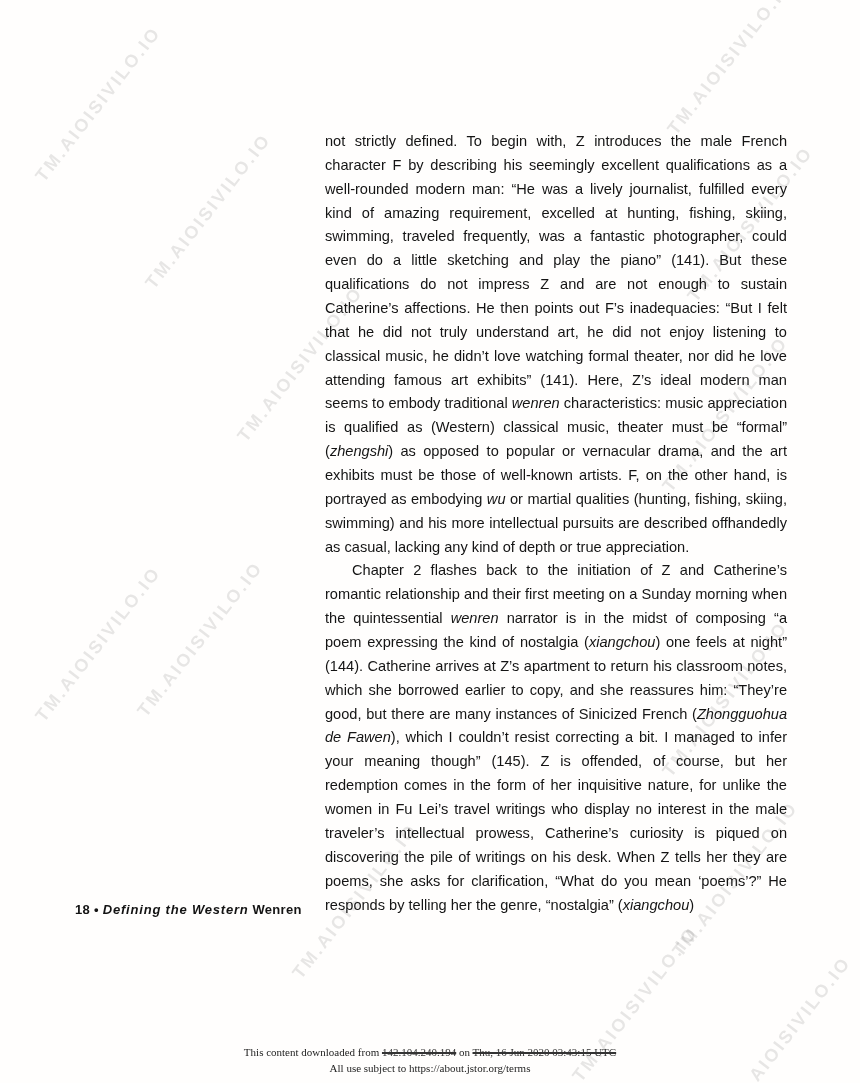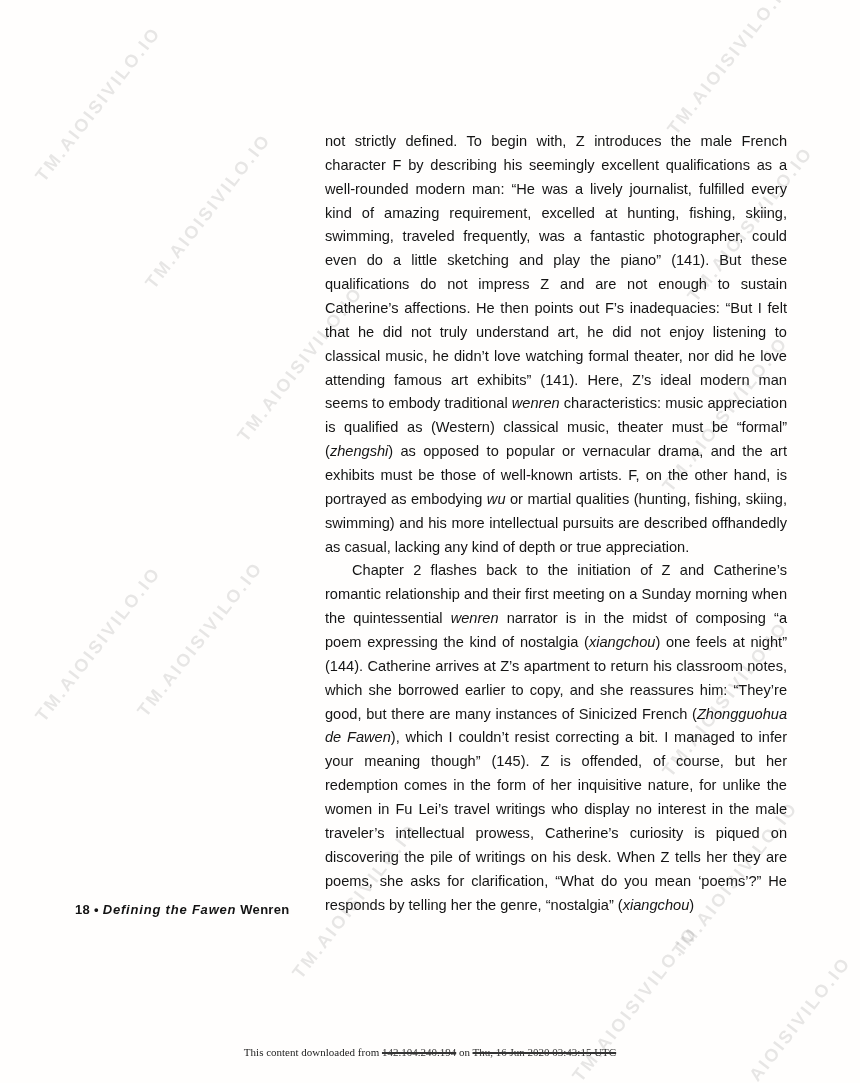--- a/index.html
+++ b/index.html
@@ -97,24 +97,25 @@
   <div class="wm" style="left:738px; top:1095px;">TM.AIOISIVILO.IO</div>
 
   <div class="text-block">
       <p><span>not strictly defined. To begin with, Z introduces the male French character F by describing his seemingly excellent qualifications as a well-rounded modern man: “He was a lively journalist, fulfilled every kind of amazing requirement, excelled at hunting, fishing, skiing, swimming, traveled frequently, was a fantastic photographer, could even do a little sketching and play the piano” (141). But these qualifications do not impress Z and are not enough to sustain Catherine’s affections. He then points out F’s inadequacies: “But I felt that he did not truly understand art, he did not enjoy listening to classical music, he didn’t love watching formal theater, nor did he love attending famous art exhibits” (141). Here, Z’s ideal modern man seems to embody traditional </span><em>wenren</em><span> characteristics: music appreciation is qualified as (Western) classical music, theater must be “formal” (</span><em>zhengshi</em><span>) as opposed to popular or vernacular drama, and the art exhibits must be those of well-known artists. F, on the other hand, is portrayed as embodying </span><em>wu</em><span> or martial qualities (hunting, fishing, skiing, swimming) and his more intellectual pursuits are described offhandedly as casual, lacking any kind of depth or true appreciation.</span></p>
       <p class="indent"><span>Chapter 2 flashes back to the initiation of Z and Catherine’s romantic relationship and their first meeting on a Sunday morning when the quintessential </span><em>wenren</em><span> narrator is in the midst of composing “a poem expressing the kind of nostalgia (</span><em>xiangchou</em><span>) one feels at night” (144). Catherine arrives at Z’s apartment to return his classroom notes, which she borrowed earlier to copy, and she reassures him: “They’re good, but there are many instances of Sinicized French (</span><em>Zhongguohua de Fawen</em><span>), which I couldn’t resist correcting a bit. I managed to infer your meaning though” (145). Z is offended, of course, but her redemption comes in the form of her inquisitive nature, for unlike the women in Fu Lei’s travel writings who display no interest in the male traveler’s intellectual prowess, Catherine’s curiosity is piqued on discovering the pile of writings on his desk. When Z tells her they are poems, she asks for clarification, “What do you mean ‘poems’?” He responds by telling her the genre, “nostalgia” (</span><em>xiangchou</em><span>)</span></p>
     </div>
 
   <div class="running-footer">
     <span>18</span>
     <span>•</span>
-    <span class="it">Defining the Fawen</span>
+    <span class="it">Defining the Western</span>
     <span>Wenren</span>
   </div>
 
   <div class="jstor jstor-line1">
     <span>This content downloaded from</span>
     <span class="obscured">142.104.240.194</span>
     <span>on</span>
     <span class="obscured">Thu, 16 Jun 2020 03:43:15 UTC</span>
   </div>
+  <div class="jstor jstor-line2">All use subject to https://about.jstor.org/terms</div>
 
 </div>
 
 </body></html>

